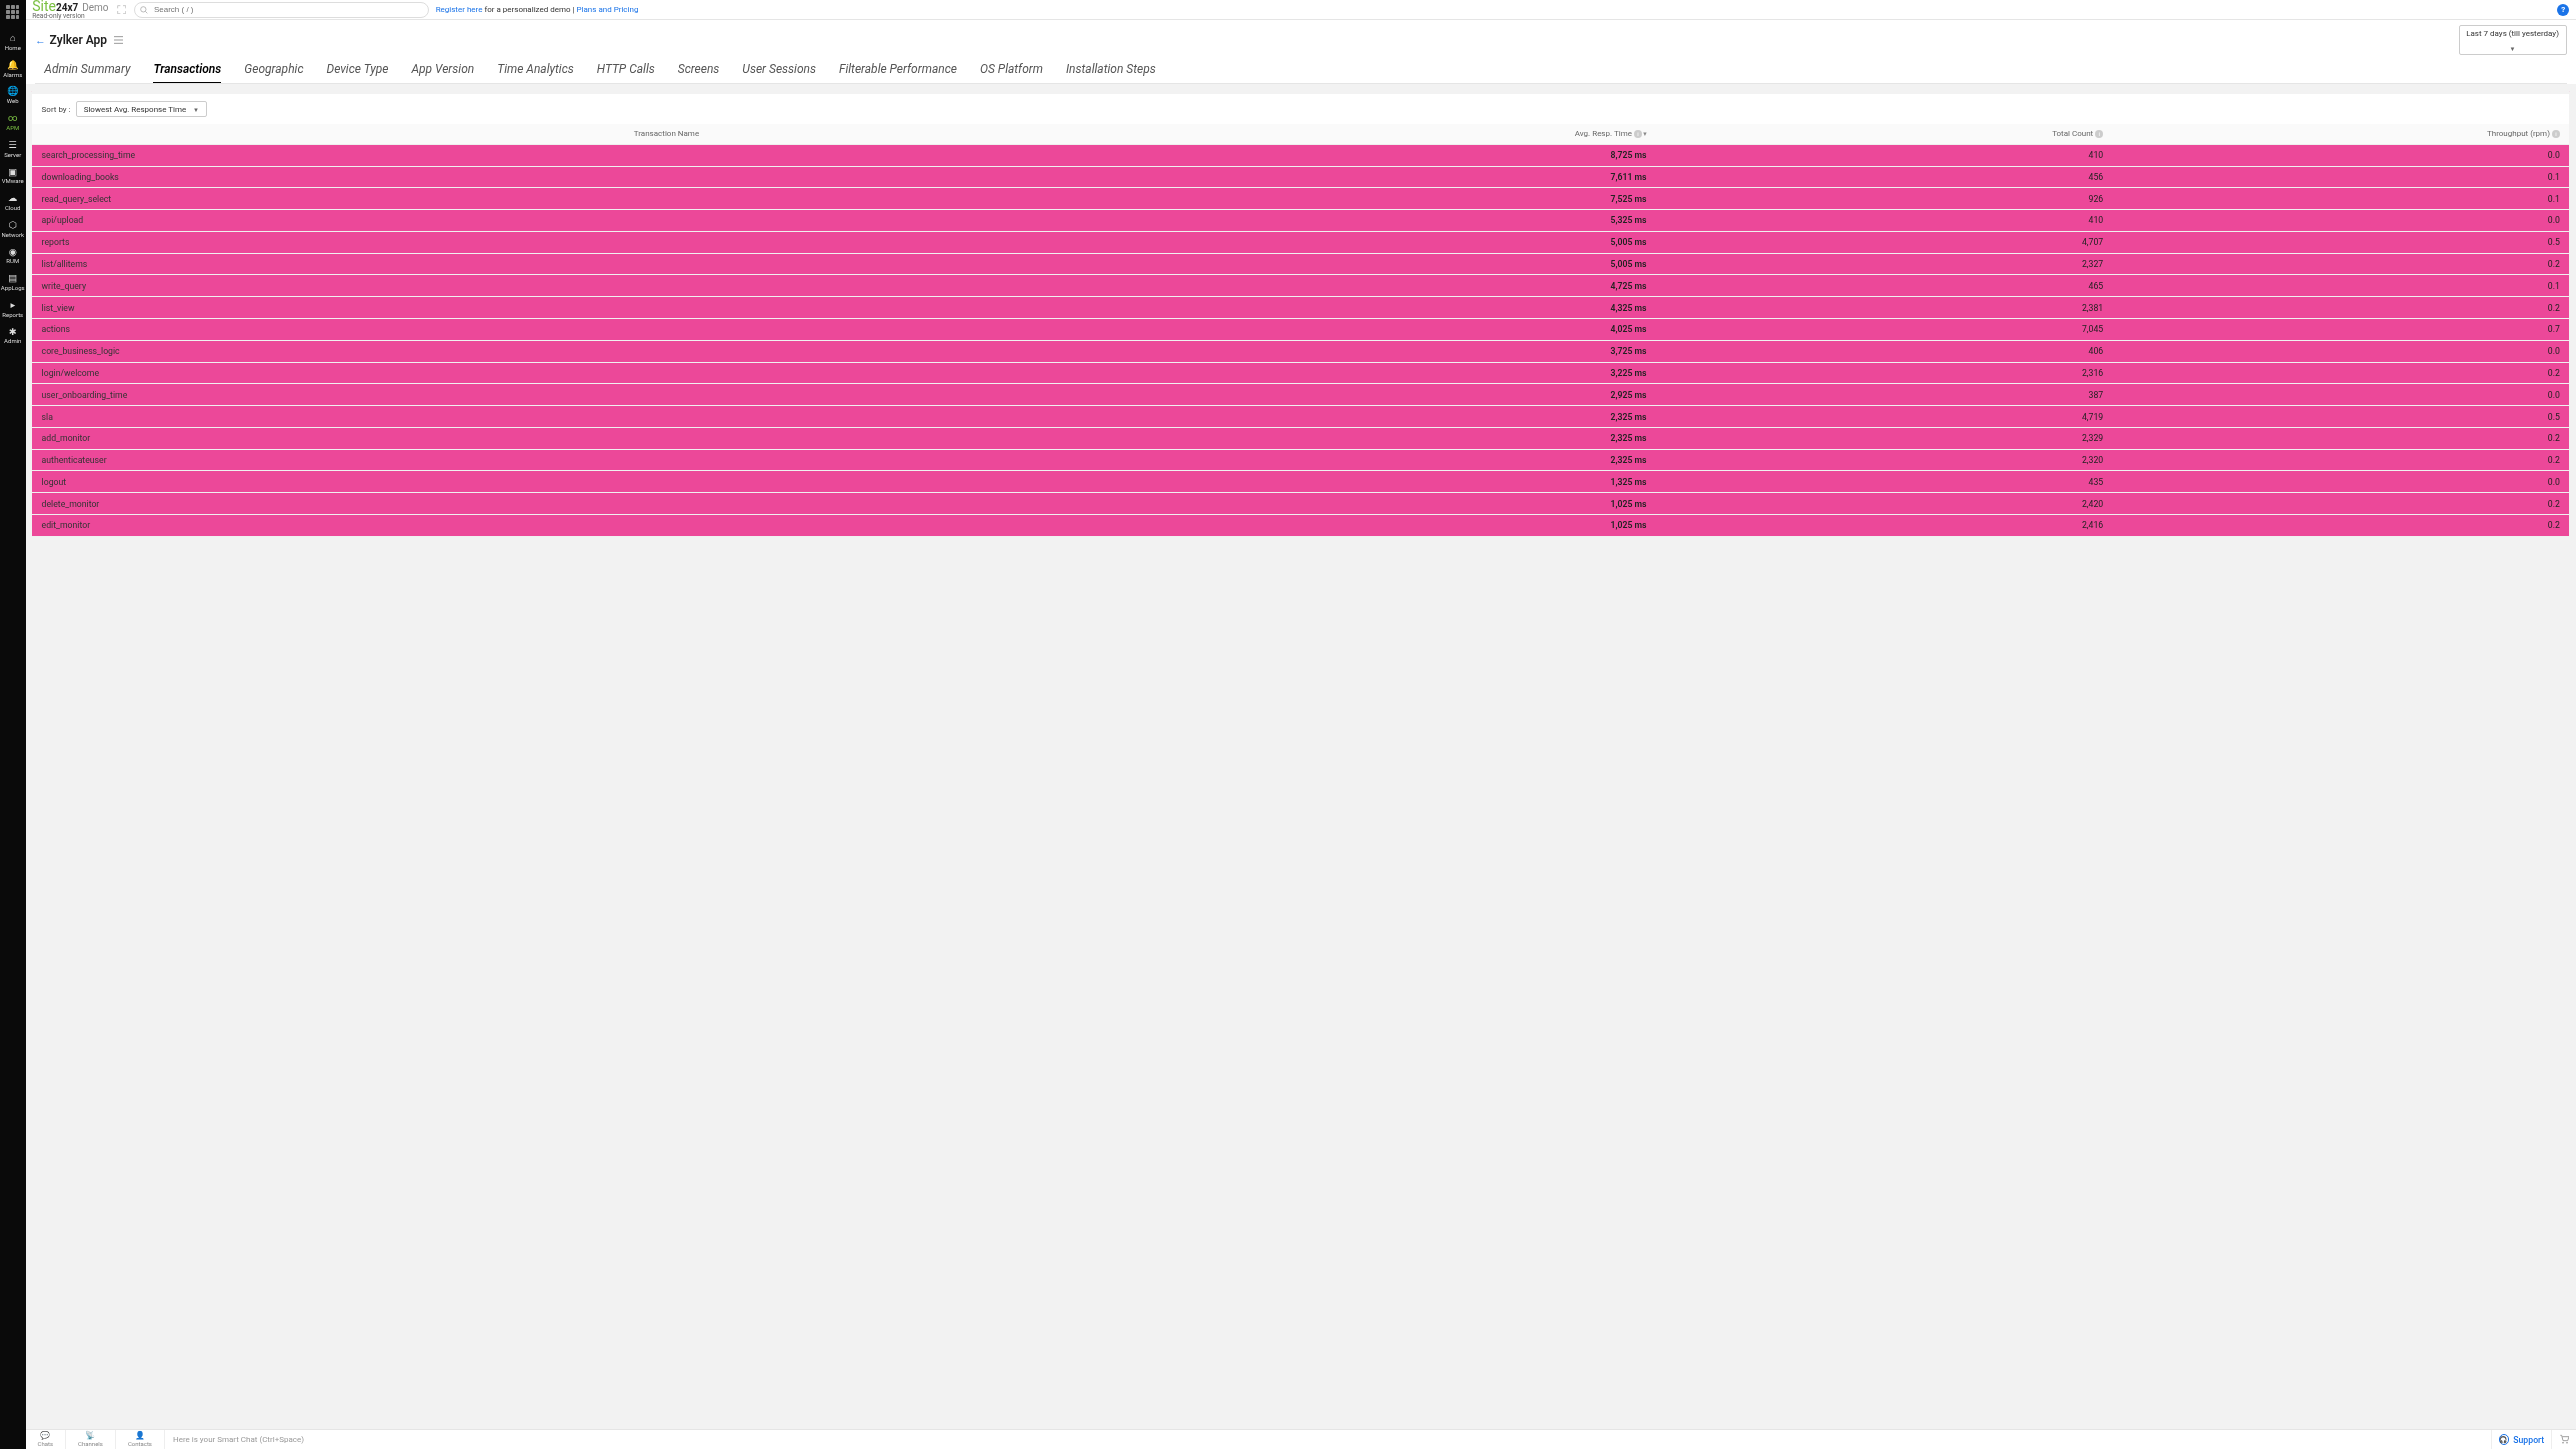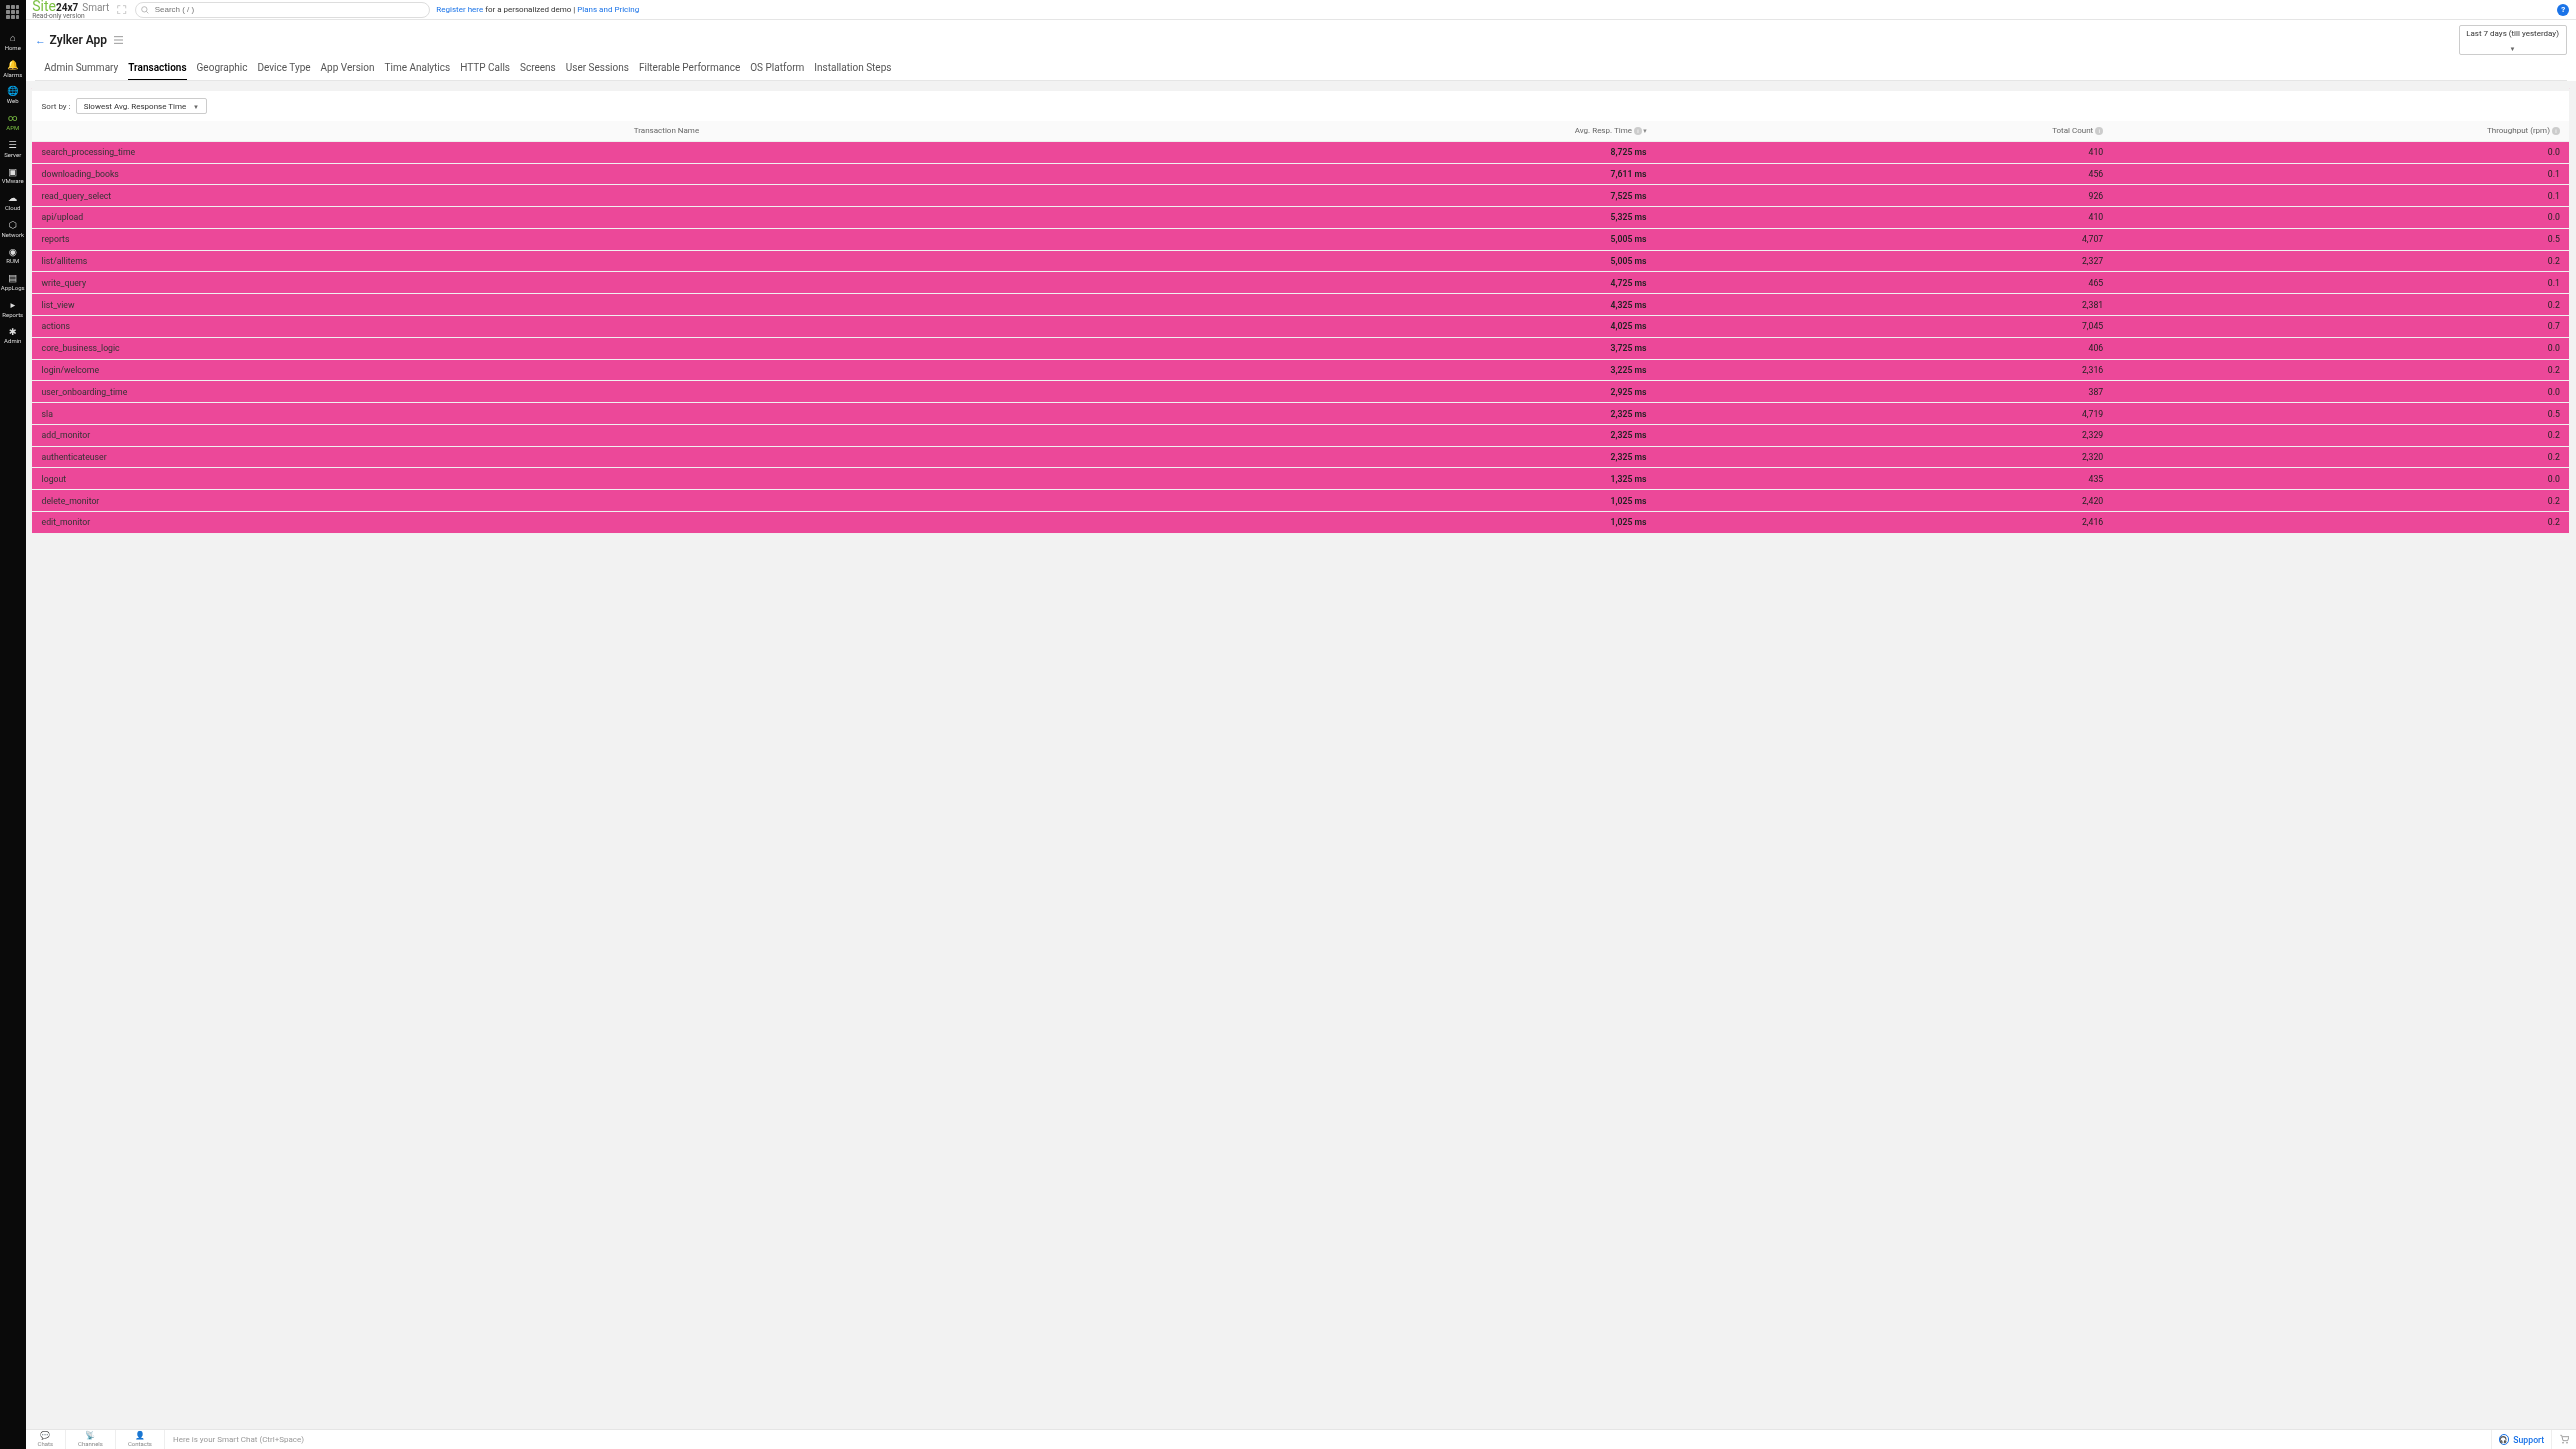--- a/index.html
+++ b/index.html
@@ -35,21 +35,21 @@
 
 .page-header { padding: 5.4px 9.4px 0; }
 .page-title-row { display: flex; align-items: center; gap: 4px; }
 .back-arrow { color: #1a73e8; cursor: pointer; font-size: 10.7px; }
 .page-title { font-size: 12px; font-weight: 600; color: #222; }
 .burger-icon { color: #999; cursor: pointer; font-size: 10.7px; margin-left: 2.7px; }
 .period-select { margin-left: auto; border: 0.7px solid #ccc; border-radius: 2px; padding: 2.7px 6.7px; font-size: 8px; color: #333; display: flex; align-items: center; gap: 6.7px; cursor: pointer; background: #fff; flex-direction: column; }
 .period-select .caret { font-size: 6px; color: #666; }
 
 
-.tabs { display: flex; gap: 10px; padding: 6.7px 9.4px 0; border-bottom: 0.7px solid #e5e5e5; font-size: 10px; }
+.tabs { display: flex; gap: 23px; padding: 6.7px 9.4px 0; border-bottom: 0.7px solid #e5e5e5; font-size: 12px; font-style: italic; }
 .tab { color: #555; padding-bottom: 5.4px; cursor: pointer; white-space: nowrap; }
 .tab.active { color: #000; font-weight: 600; border-bottom: 1.3px solid #000; }
 
 
 .content { flex: 1; background: #f2f2f2; overflow: auto; padding: 6.7px 6.7px 0; }
 .content-inner { background: #ec4899; border-radius: 1.3px; }
 
 
 .sortbar { padding: 6.7px 9.4px; display: flex; align-items: center; gap: 5.4px; font-size: 8px; border-top: 4px solid #f2f2f2; background: #fff; }
 .sortbar .lbl { color: #444; }
@@ -150,21 +150,21 @@
         </div>
       </div>
   </div>
 
   <div class="main">
 
     <div class="topbar">
       <div class="logo-wrap">
         <div class="logo">
           <span><span class="logo-site">Site</span><span class="logo-rest">24x7</span></span>
-          <span class="logo-demo">Smart</span>
+          <span class="logo-demo">Demo</span>
         </div>
         <span class="logo-sub">Read-only version</span>
       </div>
       <div class="expand-icon">
         <svg width="9.4" height="9.4" viewBox="0 0 14 14">
             <path d="M1 5V1h4M13 9v4H9M1 9v4h4M13 5V1H9" stroke="#bbb" stroke-width="1.2" fill="none"></path>
           </svg>
       </div>
       <div class="search-wrap">
         <span class="search-icon">

